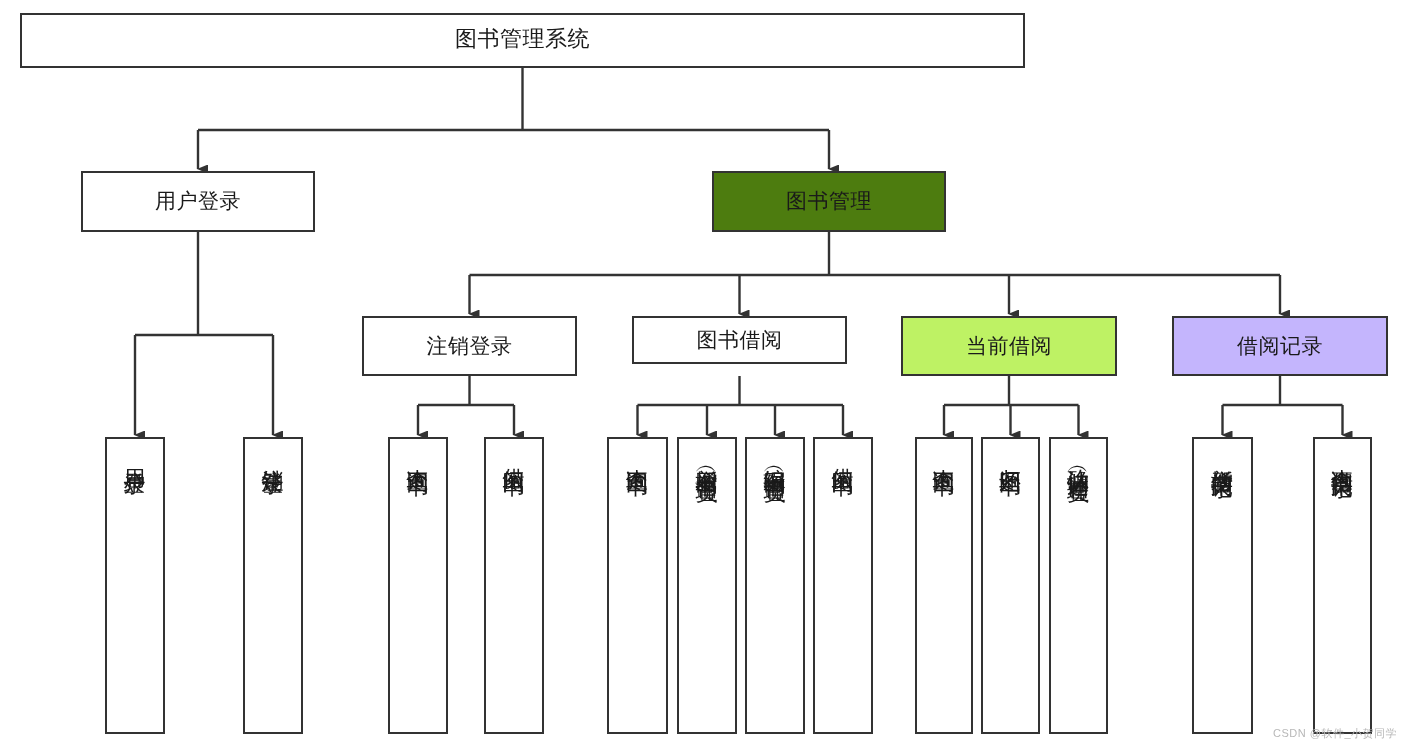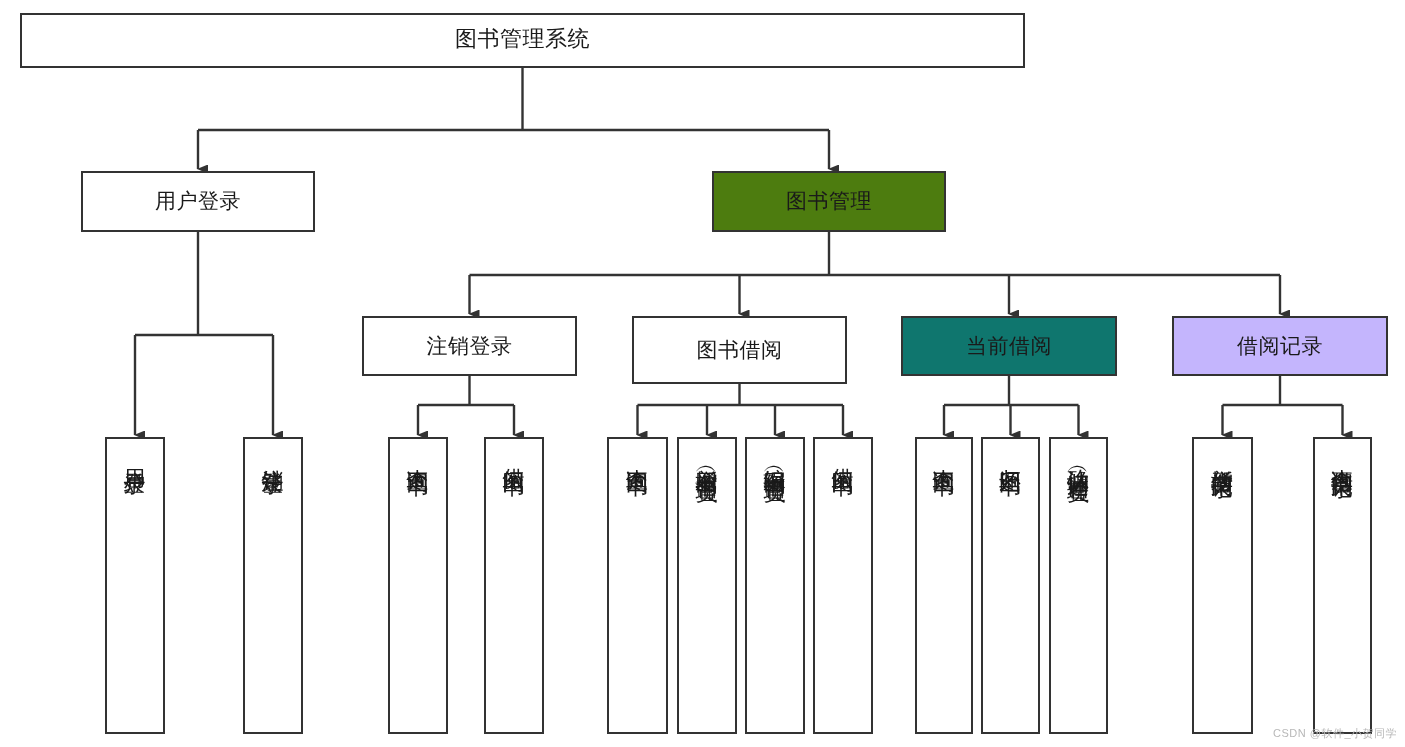--- a/index.html
+++ b/index.html
@@ -127,24 +127,24 @@
       </div>
       <div class="node horizontal" style="left: 81px; top: 171px; width: 234px; height: 61px; border-color: rgb(51, 51, 51); background: rgb(255, 255, 255); color: rgb(26, 26, 26);">
         <span class="node-label">用户登录</span>
       </div>
       <div class="node horizontal" style="left: 712px; top: 171px; width: 234px; height: 61px; border-color: rgb(51, 51, 51); background: #4d7c0f; color: rgb(26, 26, 26);">
         <span class="node-label">图书管理</span>
       </div>
       <div class="node horizontal" style="left: 362px; top: 316px; width: 215px; height: 60px; border-color: rgb(51, 51, 51); background: rgb(255, 255, 255); color: rgb(26, 26, 26);">
         <span class="node-label">注销登录</span>
       </div>
-      <div class="node horizontal" style="left: 632px; top: 316px; width: 215px; height: 68px; border-color: rgb(51, 51, 51); background: rgb(255, 255, 255); color: rgb(26, 26, 26);">
+      <div class="node horizontal" style="left: 632px; top: 316px; width: 215px; height: 48px; border-color: rgb(51, 51, 51); background: rgb(255, 255, 255); color: rgb(26, 26, 26);">
         <span class="node-label">图书借阅</span>
       </div>
-      <div class="node horizontal" style="left: 901px; top: 316px; width: 216px; height: 60px; border-color: rgb(51, 51, 51); background: #0f766e; color: rgb(26, 26, 26);">
+      <div class="node horizontal" style="left: 901px; top: 316px; width: 216px; height: 60px; border-color: rgb(51, 51, 51); background: #bef264; color: rgb(26, 26, 26);">
         <span class="node-label">当前借阅</span>
       </div>
       <div class="node horizontal" style="left: 1172px; top: 316px; width: 216px; height: 60px; border-color: rgb(51, 51, 51); background: #c4b5fd; color: rgb(26, 26, 26);">
         <span class="node-label">借阅记录</span>
       </div>
       <div class="node leaf" style="left: 105px; top: 437px; width: 60px; height: 297px; border-color: rgb(51, 51, 51); background: rgb(255, 255, 255); color: rgb(26, 26, 26);">
         <span class="node-label">用户登录</span>
       </div>
       <div class="node leaf" style="left: 243px; top: 437px; width: 60px; height: 297px; border-color: rgb(51, 51, 51); background: rgb(255, 255, 255); color: rgb(26, 26, 26);">
         <span class="node-label">注销登录</span>

